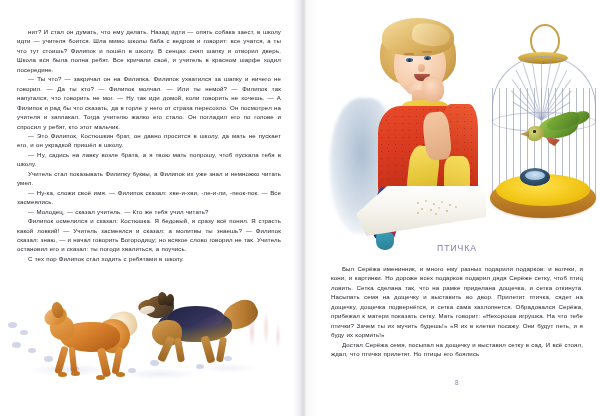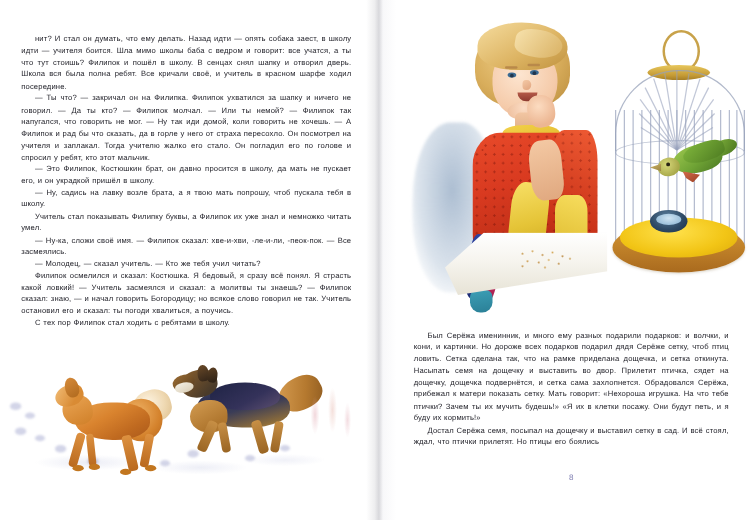--- a/index.html
+++ b/index.html
@@ -540,20 +540,21 @@
         <div class="feet"></div>
       </div>
 
       <div class="base"></div>
       <div class="tray"></div>
       <div class="bowl"></div>
       <div class="bowl-water"></div>
     </div>
   </div>
 
+  <div class="story-title">ПТИЧКА</div>
 
   <div class="col col-right">
     <p>Был Серёжа именинник, и много ему разных подарили подарков: и волчки, и кони, и картинки. Но дороже всех подарков подарил дядя Серёже сетку, чтоб птиц ловить. Сетка сделана так, что на рамке приделана дощечка, и сетка откинута. Насыпать семя на дощечку и выставить во двор. Прилетит птичка, сядет на дощечку, дощечка подвернётся, и сетка сама захлопнется. Обрадовался Серёжа, прибежал к матери показать сетку. Мать говорит: «Нехороша игрушка. На что тебе птички? Зачем ты их мучить будешь!» «Я их в клетки посажу. Они будут петь, и я буду их кормить!»</p>
     <p>Достал Серёжа семя, посыпал на дощечку и выставил сетку в сад. И всё стоял, ждал, что птички прилетят. Но птицы его боялись</p>
   </div>
 
   <div class="folio">8</div>
 
   <div class="spine"></div>
 </div>

